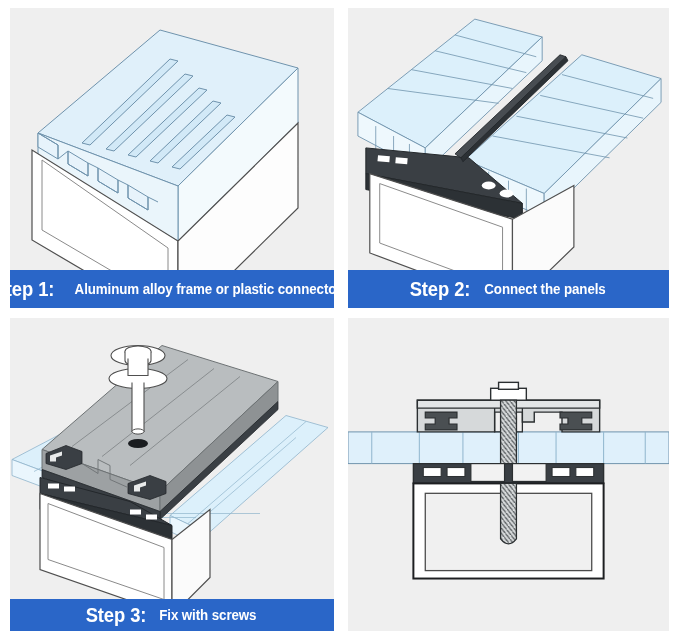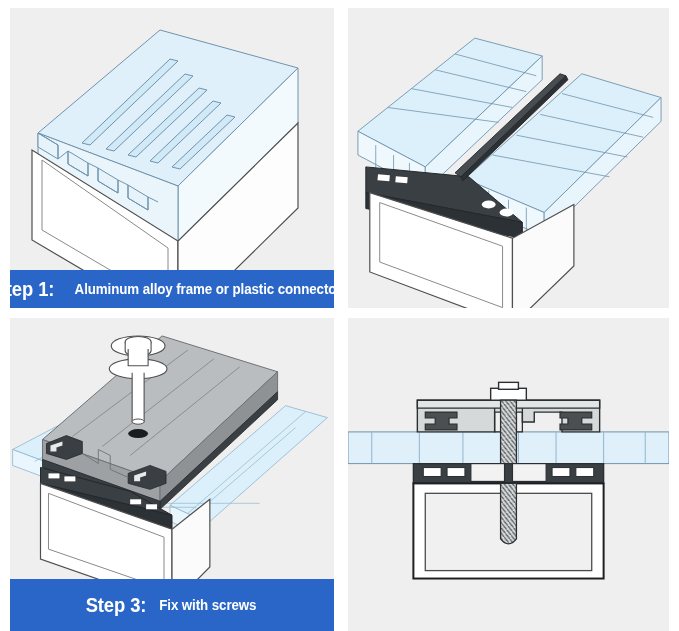--- a/index.html
+++ b/index.html
@@ -44,21 +44,21 @@
     transform-origin:center;
     white-space:nowrap;
   }
   .cap-desc{
     font-size:14.5px;font-weight:bold;
     font-stretch:condensed;
     transform:scaleX(0.92);
     transform-origin:center;
     white-space:nowrap;
   }
-  .r-bottom .caption{height:52px;}
+  .r-bottom .caption{height:32px;}
 </style>
 </head>
 <body>
 
 <div class="grid">
 
   <div class="cell c-left">
     <div class="card">
       <div class="art">
         <svg viewBox="0 0 324 262" preserveAspectRatio="xMidYMid meet">
@@ -154,20 +154,24 @@
               <ellipse cx="160" cy="186" rx="7" ry="4" fill="#ffffff"></ellipse>
             </g>
 
             <g>
               <polygon points="22,166 22,246 166,300 166,212" fill="#ffffff" stroke="#4f4f4f" stroke-width="1.2"></polygon>
               <polygon points="32,176 32,236 156,282 156,220" fill="#ffffff" stroke="#8a8a8a" stroke-width="1"></polygon>
               <polygon points="166,212 166,300 228,240 228,178" fill="#fbfbfb" stroke="#4f4f4f" stroke-width="1.2"></polygon>
             </g>
         </svg>
       </div>
+      <div class="caption">
+        <span class="cap-step">Step 2:</span>
+        <span class="cap-desc">Connect the panels</span>
+      </div>
     </div>
   </div>
 
   <div class="cell c-left r-bottom">
     <div class="card">
       <div class="art">
         <svg viewBox="0 0 324 262" preserveAspectRatio="xMidYMid meet">
 
           <g>
             <polygon points="2,132 86,88 150,108 66,156" fill="#dcf0fb" stroke="#8fb4cc" stroke-width="0.8"></polygon>

